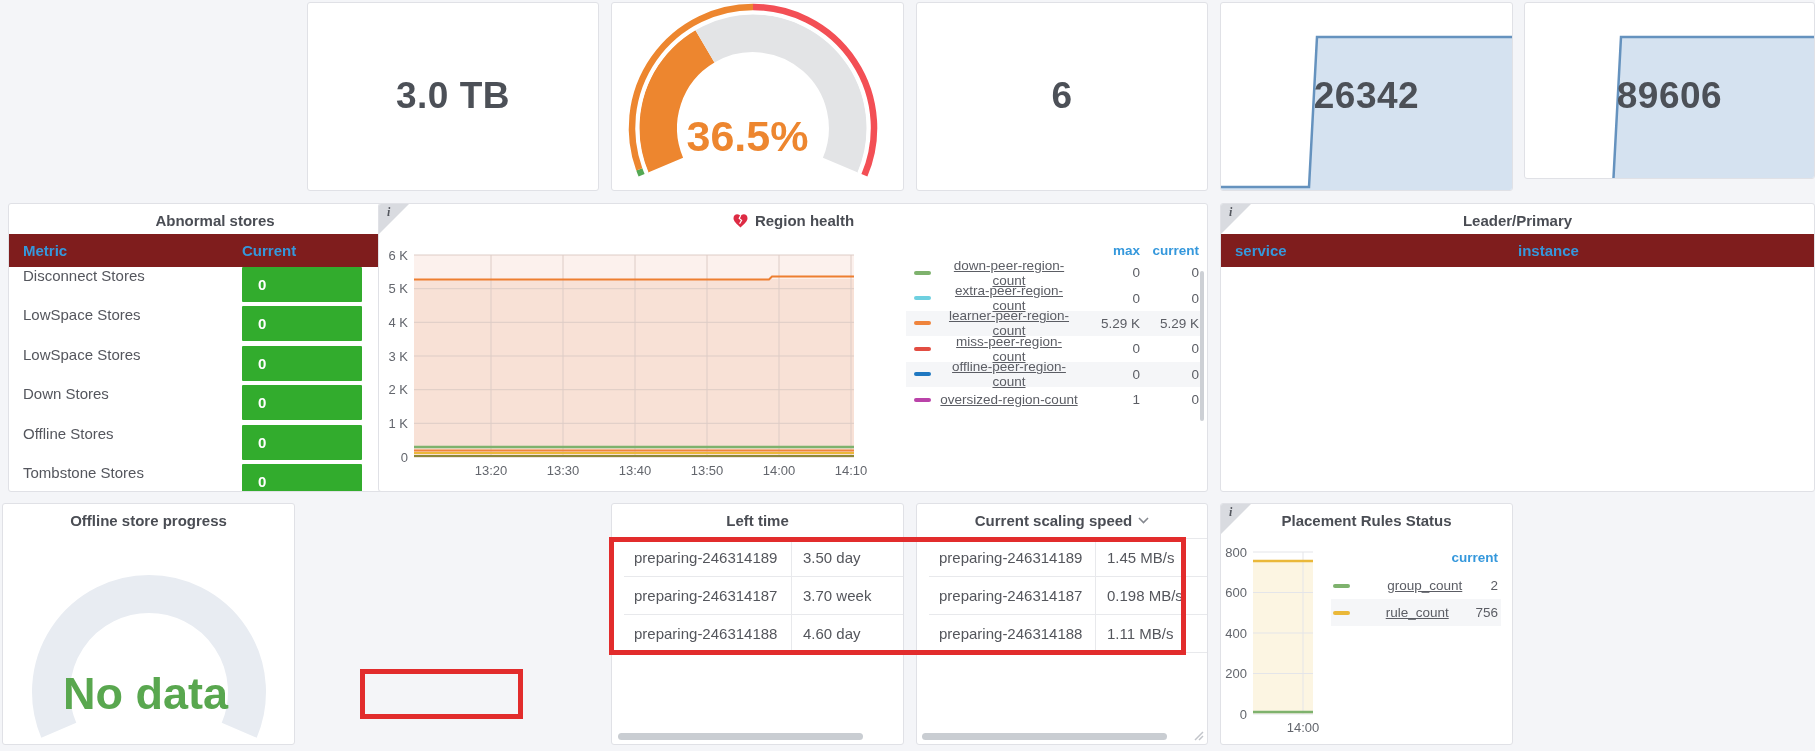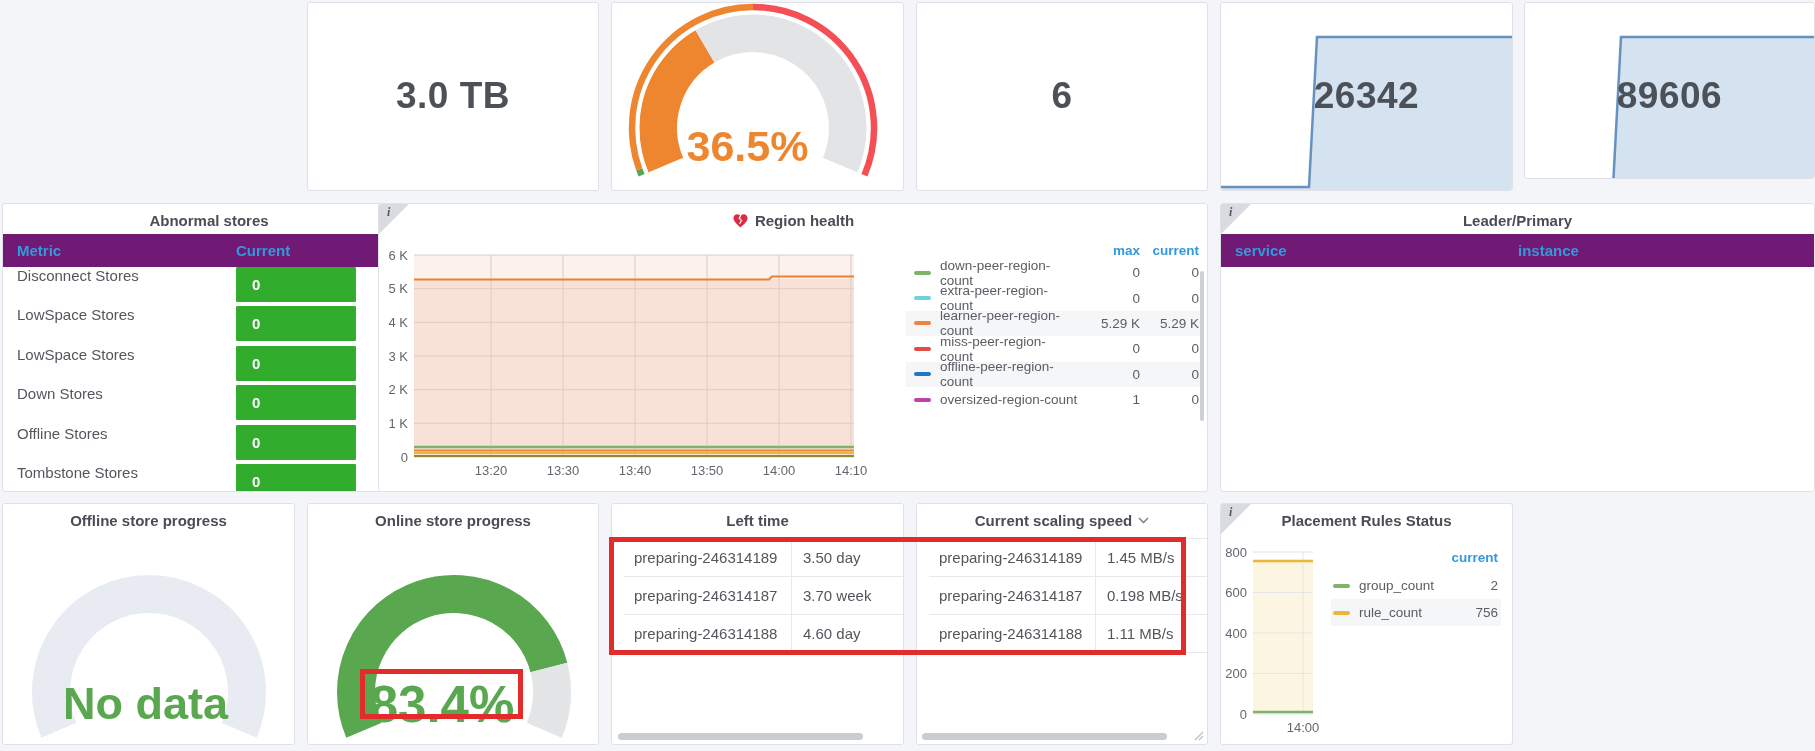--- a/index.html
+++ b/index.html
@@ -11,44 +11,44 @@
   .panel-title { position:absolute; top:8px; left:0; right:0; text-align:center;
                  font-size:15px; font-weight:700; color:#4a4d54; display:flex;
                  justify-content:center; align-items:center; gap:6px; }
   .big-stat { position:absolute; left:0; right:0; text-align:center;
               font-size:37px; font-weight:700; color:#4c5057; letter-spacing:.5px; }
   .corner { position:absolute; top:0; left:0; width:0; height:0;
             border-top:30px solid #d9dbe0; border-right:30px solid transparent; }
   .corner-i { position:absolute; top:1px; left:8px; font:italic 700 12px "Liberation Serif", serif;
               color:#54575e; }
   .hdr-blue { color:#3598DC; font-weight:700; font-size:15px; }
-  .thead { position:absolute; left:0; right:0; background:#701a75; }
+  .thead { position:absolute; left:0; right:0; background:#7f1d1d; }
   .cell-label { font-size:15px; color:#54565d; }
   
   .ab-row { display:flex; align-items:flex-start; height:39.4px; }
   .ab-metric { width:233px; padding-left:14px; }
   .ab-green { width:120px; height:35px; background:#32AC2D; color:#fff;
               display:flex; align-items:center; padding-left:16px;
               font-size:15px; font-weight:600; border-radius:1px; }
   
   .lg-row { display:flex; align-items:center; height:25.4px; font-size:13.5px; color:#5b5d64; }
   .lg-row.alt { background:#f5f6f8; }
   .swatch { width:17px; height:4px; border-radius:2px; margin:0 9px 0 8px; flex:none; }
-  .lg-name { flex:1; text-align:left; }
+  .lg-name { flex:1; text-align:center;text-decoration:underline; }
   .lg-max { width:62px; text-align:right; }
   .lg-cur { width:63px; text-align:right; padding-right:4px; }
   
   .sim-rows { position:absolute; left:12px; right:0; border-top:1px solid #e8e9ec; }
   .sim-row { display:flex; align-items:stretch; height:38px; border-bottom:1px solid #e8e9ec;
              font-size:15px; color:#54565c; }
   .sim-c1 { display:flex; align-items:center; padding-left:10px; border-right:1px solid #e8e9ec; }
   .sim-c2 { display:flex; align-items:center; padding-left:11px; flex:1; }
   .hscroll { position:absolute; height:7px; border-radius:4px; background:#c9cdd2; }
   .vscroll { position:absolute; width:4px; border-radius:2px; background:#cdd0d5; }
-  .gauge-value { position:absolute; left:0; right:6px; text-align:center; font-weight:700;margin-top:10px; }
+  .gauge-value { position:absolute; left:0; right:6px; text-align:center; font-weight:700; }
   .annotation { position:absolute; border:5px solid #E22C2C; }
   .axis-text { font-size:13px; fill:#63666d; font-family:"Liberation Sans", sans-serif; }
 </style>
 </head>
 <body>
 
 <div class="canvas">
 
 
   <div class="panel" style="left:307px;top:2px;width:292px;height:189px">
@@ -80,21 +80,21 @@
   </div>
 
   <div class="panel" style="left:1524px;top:2px;width:291px;height:177px">
     <svg width="291" height="189" viewBox="0 0 291 189">
       <path d="M0,184 H88 L96,34 H291 V189 H0 Z" fill="#D5E2F0"></path>
       <path d="M0,184 H88 L96,34 H291" fill="none" stroke="#6592BE" stroke-width="2.5"></path>
     </svg>
     <div class="big-stat" style="top:72px">89606</div>
   </div>
 
-  <div class="panel" style="left:2px;top:203px;width:414px;height:289px">
+  <div class="panel" style="left:8px;top:203px;width:414px;height:289px">
     <div class="panel-title">Abnormal stores</div>
     <div class="thead" style="top:30px;height:33px;display:flex;align-items:center">
       <span class="hdr-blue" style="padding-left:14px;width:233px">Metric</span>
       <span class="hdr-blue">Current</span>
     </div>
     <div style="position:absolute;top:63px;left:0;right:0">
       <div class="ab-row">
         <span class="ab-metric cell-label">Disconnect Stores</span>
         <span class="ab-green">0</span>
       </div>
@@ -230,28 +230,20 @@
   </div>
 
   <div class="panel" style="left:2px;top:503px;width:293px;height:242px">
     <div class="panel-title">Offline store progress</div>
     <svg width="293" height="242" viewBox="0 0 293 242">
       <path d="M55.8,226.3 A98,98 0 1 1 236.2,226.3" fill="none" stroke="#E8ECF2" stroke-width="38"></path>
     </svg>
     <div class="gauge-value" style="top:164px;font-size:45px;color:#59A74F">No data</div>
   </div>
 
-  <div class="panel" style="left:307px;top:503px;width:292px;height:242px">
-    <div class="panel-title">Online store progress</div>
-    <svg width="292" height="242" viewBox="0 0 292 242">
-      <path d="M55.8,226.3 A98,98 0 1 1 240.9,163.5" fill="none" stroke="#59A74F" stroke-width="38"></path>
-      <path d="M240.9,163.5 A98,98 0 0 1 236.2,226.3" fill="none" stroke="#E4E5E7" stroke-width="38"></path>
-    </svg>
-    <div class="gauge-value" style="top:161px;font-size:51px;color:#59A74F;padding-right:16px">83.4%</div>
-  </div>
 
   <div class="panel" style="left:611px;top:503px;width:293px;height:242px">
     <div class="panel-title">Left time</div>
     <div class="sim-rows" style="top:34px">
       <div class="sim-row">
         <span class="sim-c1" style="width:168px">preparing-246314189</span>
         <span class="sim-c2">3.50 day</span>
       </div>
       <div class="sim-row">
         <span class="sim-c1" style="width:168px">preparing-246314187</span>

